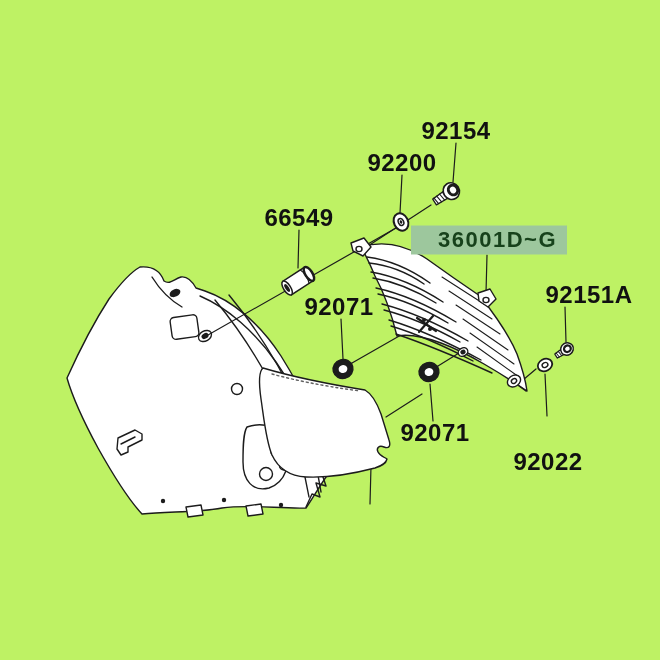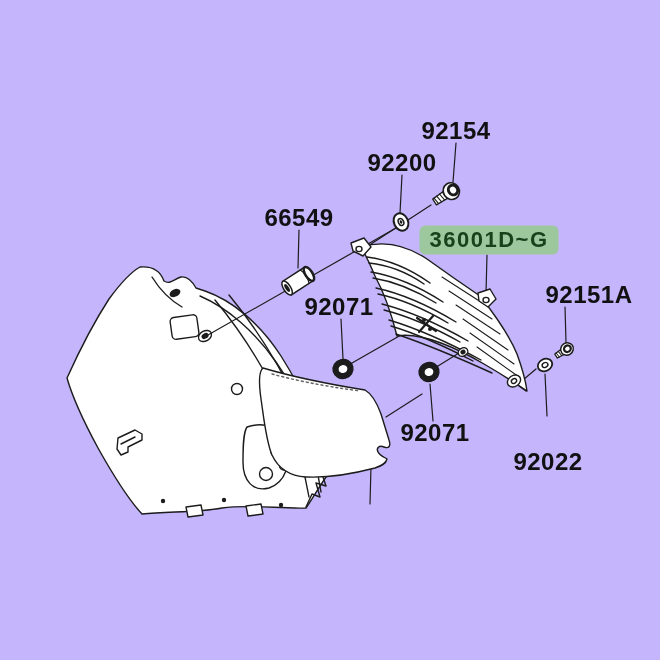--- a/index.html
+++ b/index.html
@@ -1,41 +1,40 @@
 <!DOCTYPE html>
 <html><head>
 <meta charset="utf-8">
 <style>
   html,body{margin:0;padding:0;}
   #stage{
     position:relative;
     width:660px;height:660px;
-    background:#c4b5fd;
+    background:#bef264;
     overflow:hidden;
     font-family:"Liberation Sans",sans-serif;
   }
   svg{position:absolute;left:0;top:0;}
   .part-label{
     position:absolute;
     transform:translate(-50%,-50%);
     font-family:"Liberation Sans",sans-serif;
     font-weight:bold;
     font-size:24px;
     color:#111111;
     letter-spacing:0.5px;
     white-space:nowrap;
     line-height:1;
   }
   .part-label.highlight{
     font-size:22px;
     background:#9dc79d;
     color:#17421b;
-    padding:3px 10px 4px 10px;
+    padding:3px 10px 4px 27px;
     letter-spacing:1.5px;
-    border-radius:6px;
   }
 </style>
 </head>
 <body>
 
 <div id="stage">
 
   <svg width="660" height="660" viewBox="0 0 660 660" fill="none" stroke="#1c1c1c" stroke-width="1.4" stroke-linecap="round" stroke-linejoin="round">
 
     <g>

